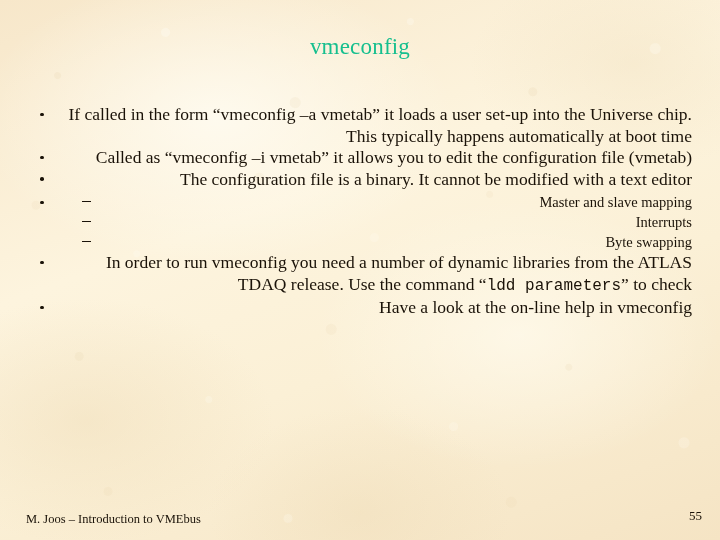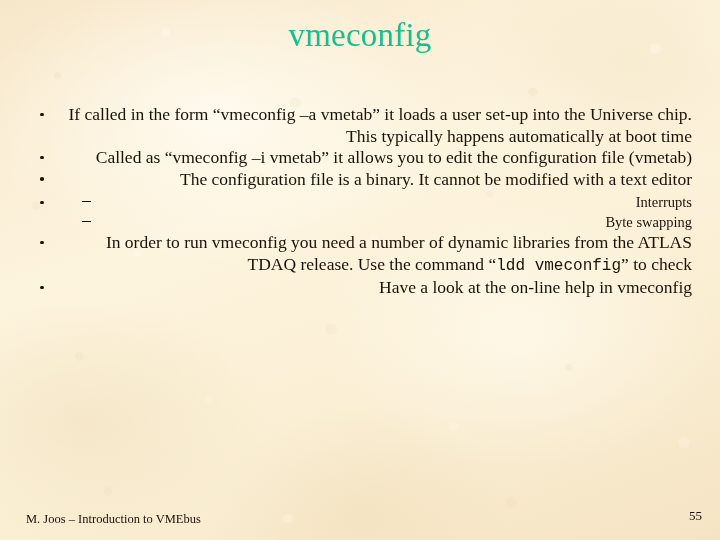--- a/index.html
+++ b/index.html
@@ -61,26 +61,26 @@
 
   #content {
     position: relative;
     z-index: 2;
     width: 100%;
     height: 100%;
   }
 
   .title {
     position: absolute;
-    top: 16px;
+    top: 28px;
     left: 0;
     width: 720px;
     text-align: center;
     font-family: "Liberation Serif", "DejaVu Serif", serif;
-    font-size: 33px;
+    font-size: 23px;
     line-height: 38px;
     color: #16bf8e;
     letter-spacing: 0.2px;
     white-space: nowrap;
   }
 
   .body-block {
     position: absolute;
     top: 104px;
     left: 28px;
@@ -185,35 +185,36 @@
           <span class="dot"></span>
           <span>The configuration file is a binary. It cannot be modified with a text editor</span>
         </li>
 
         <li class="b1">
           <span class="dot"></span>
 
           <ul class="lvl2">
             <li class="b2">
               <span class="dash"></span>
+              <span>Master and slave mapping</span>
             </li>
             <li class="b2">
               <span class="dash"></span>
               <span>Interrupts</span>
             </li>
             <li class="b2">
               <span class="dash"></span>
               <span>Byte swapping</span>
             </li>
           </ul>
         </li>
 
         <li class="b1">
           <span class="dot"></span>
-          <span>In order to run vmeconfig you need a number of dynamic libraries from the ATLAS TDAQ release. Use the command “</span><span class="mono">ldd vmeconfig</span><span>” to check</span>
+          <span>In order to run vmeconfig you need a number of dynamic libraries from the ATLAS TDAQ release. Use the command “</span><span class="mono">ldd parameters</span><span>” to check</span>
         </li>
 
         <li class="b1">
           <span class="dot"></span>
           <span>Have a look at the on-line help in vmeconfig</span>
         </li>
 
       </ul>
     </div>
 

